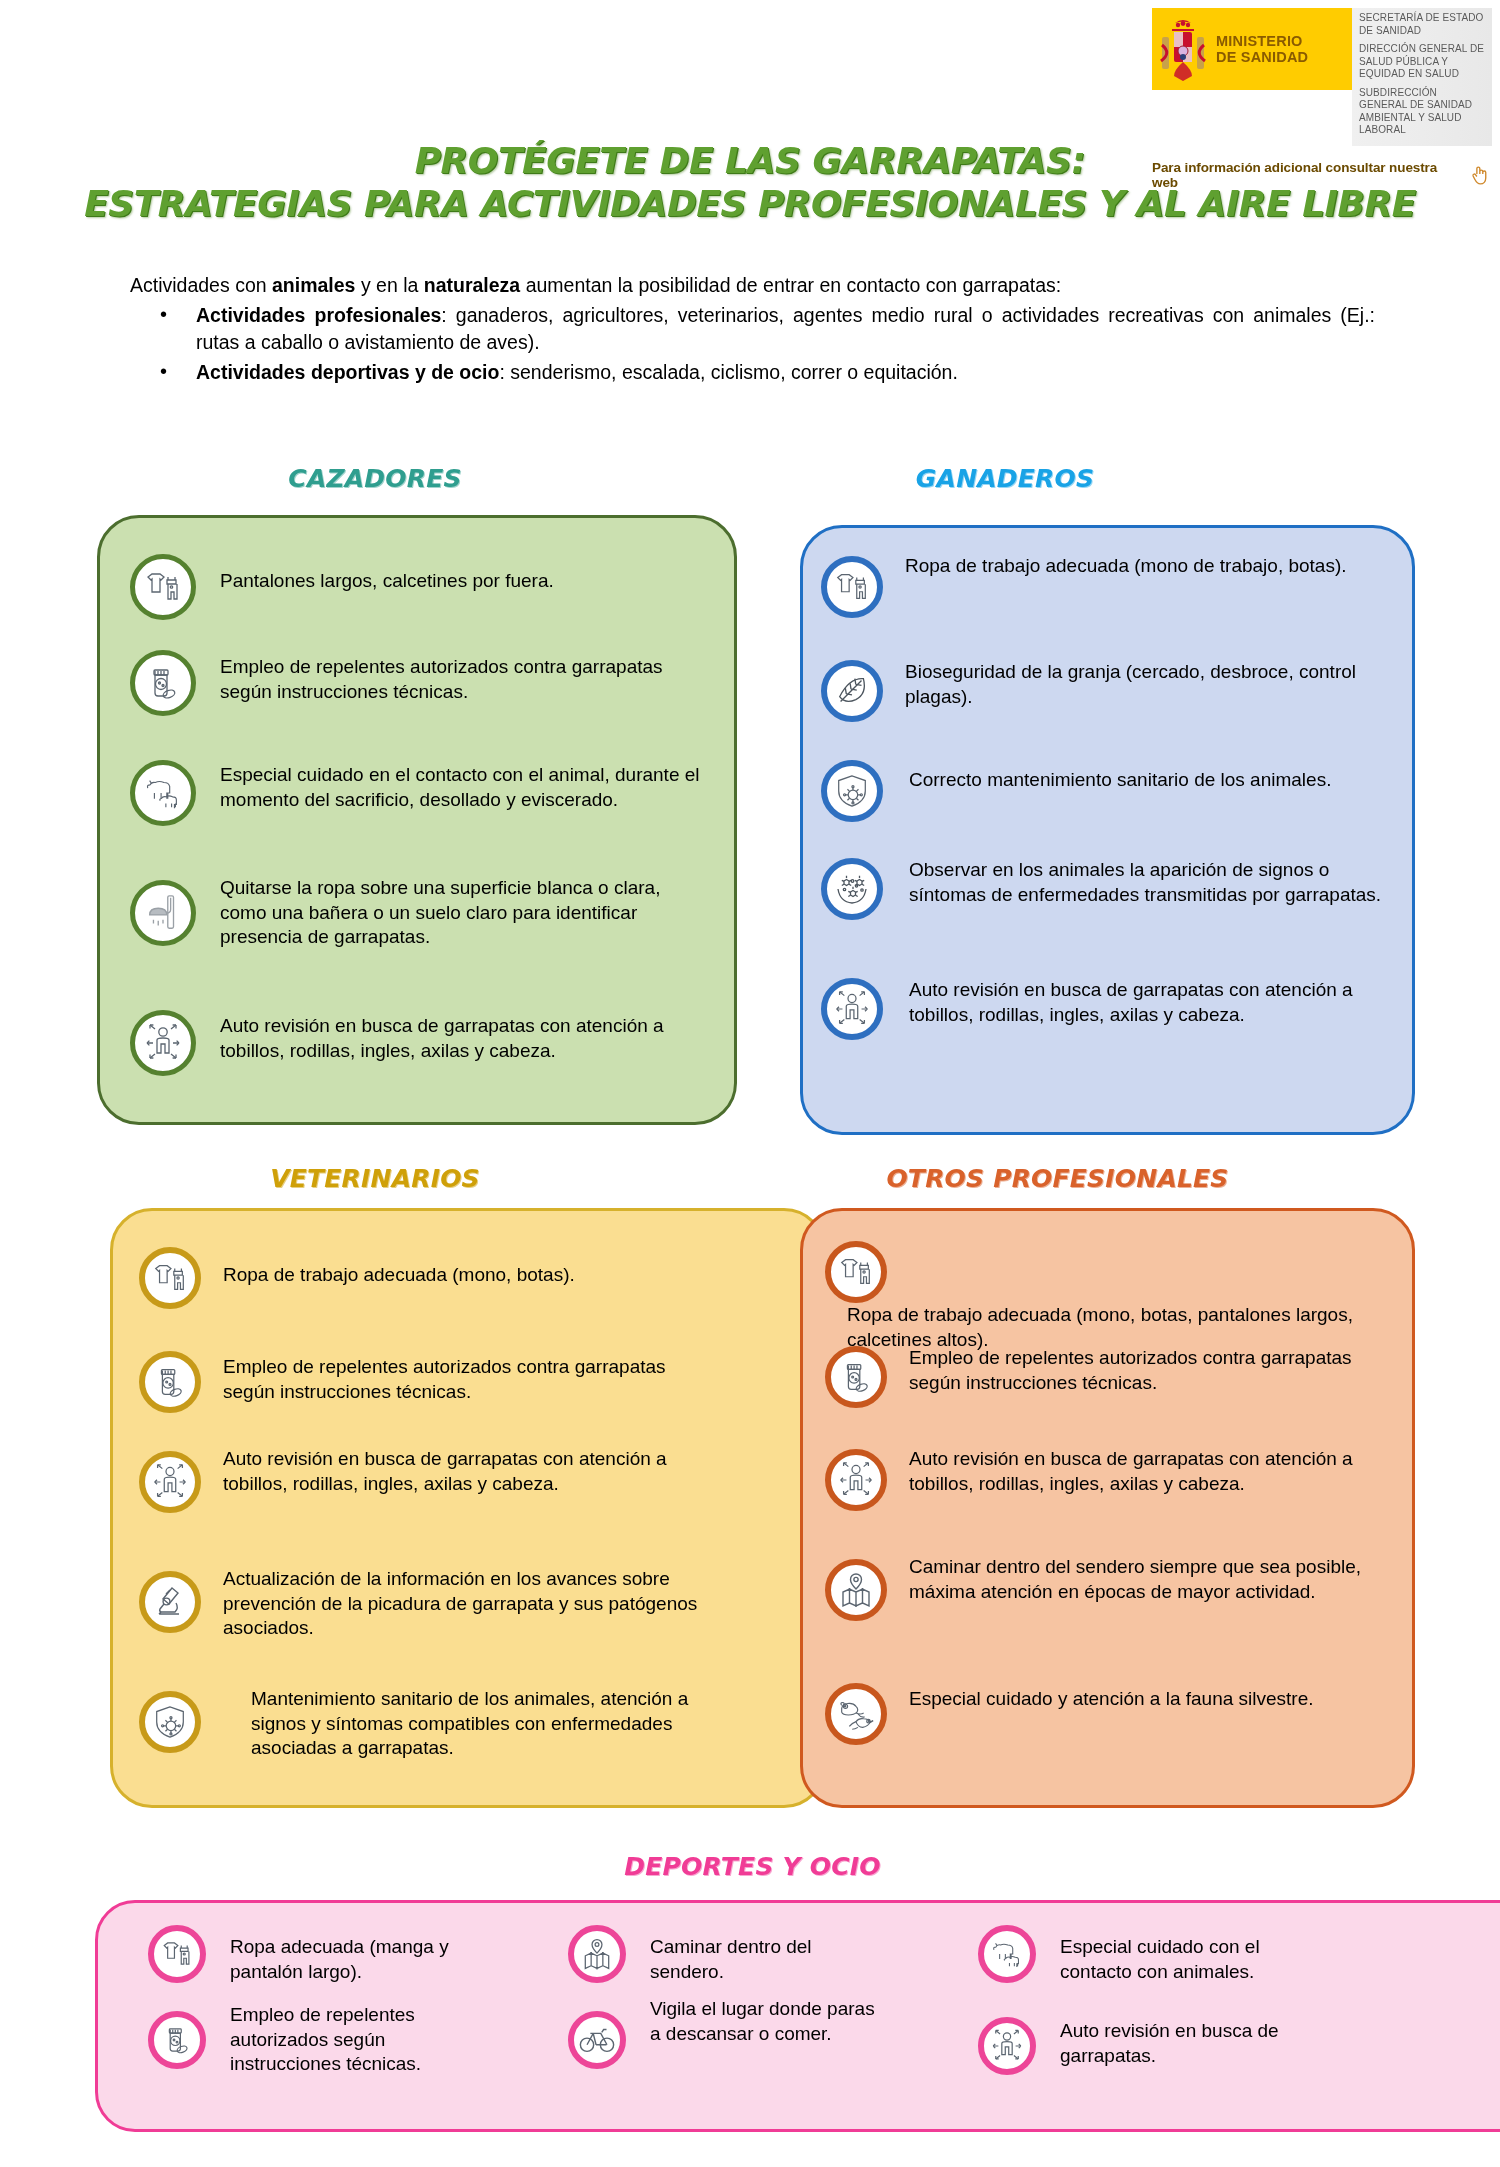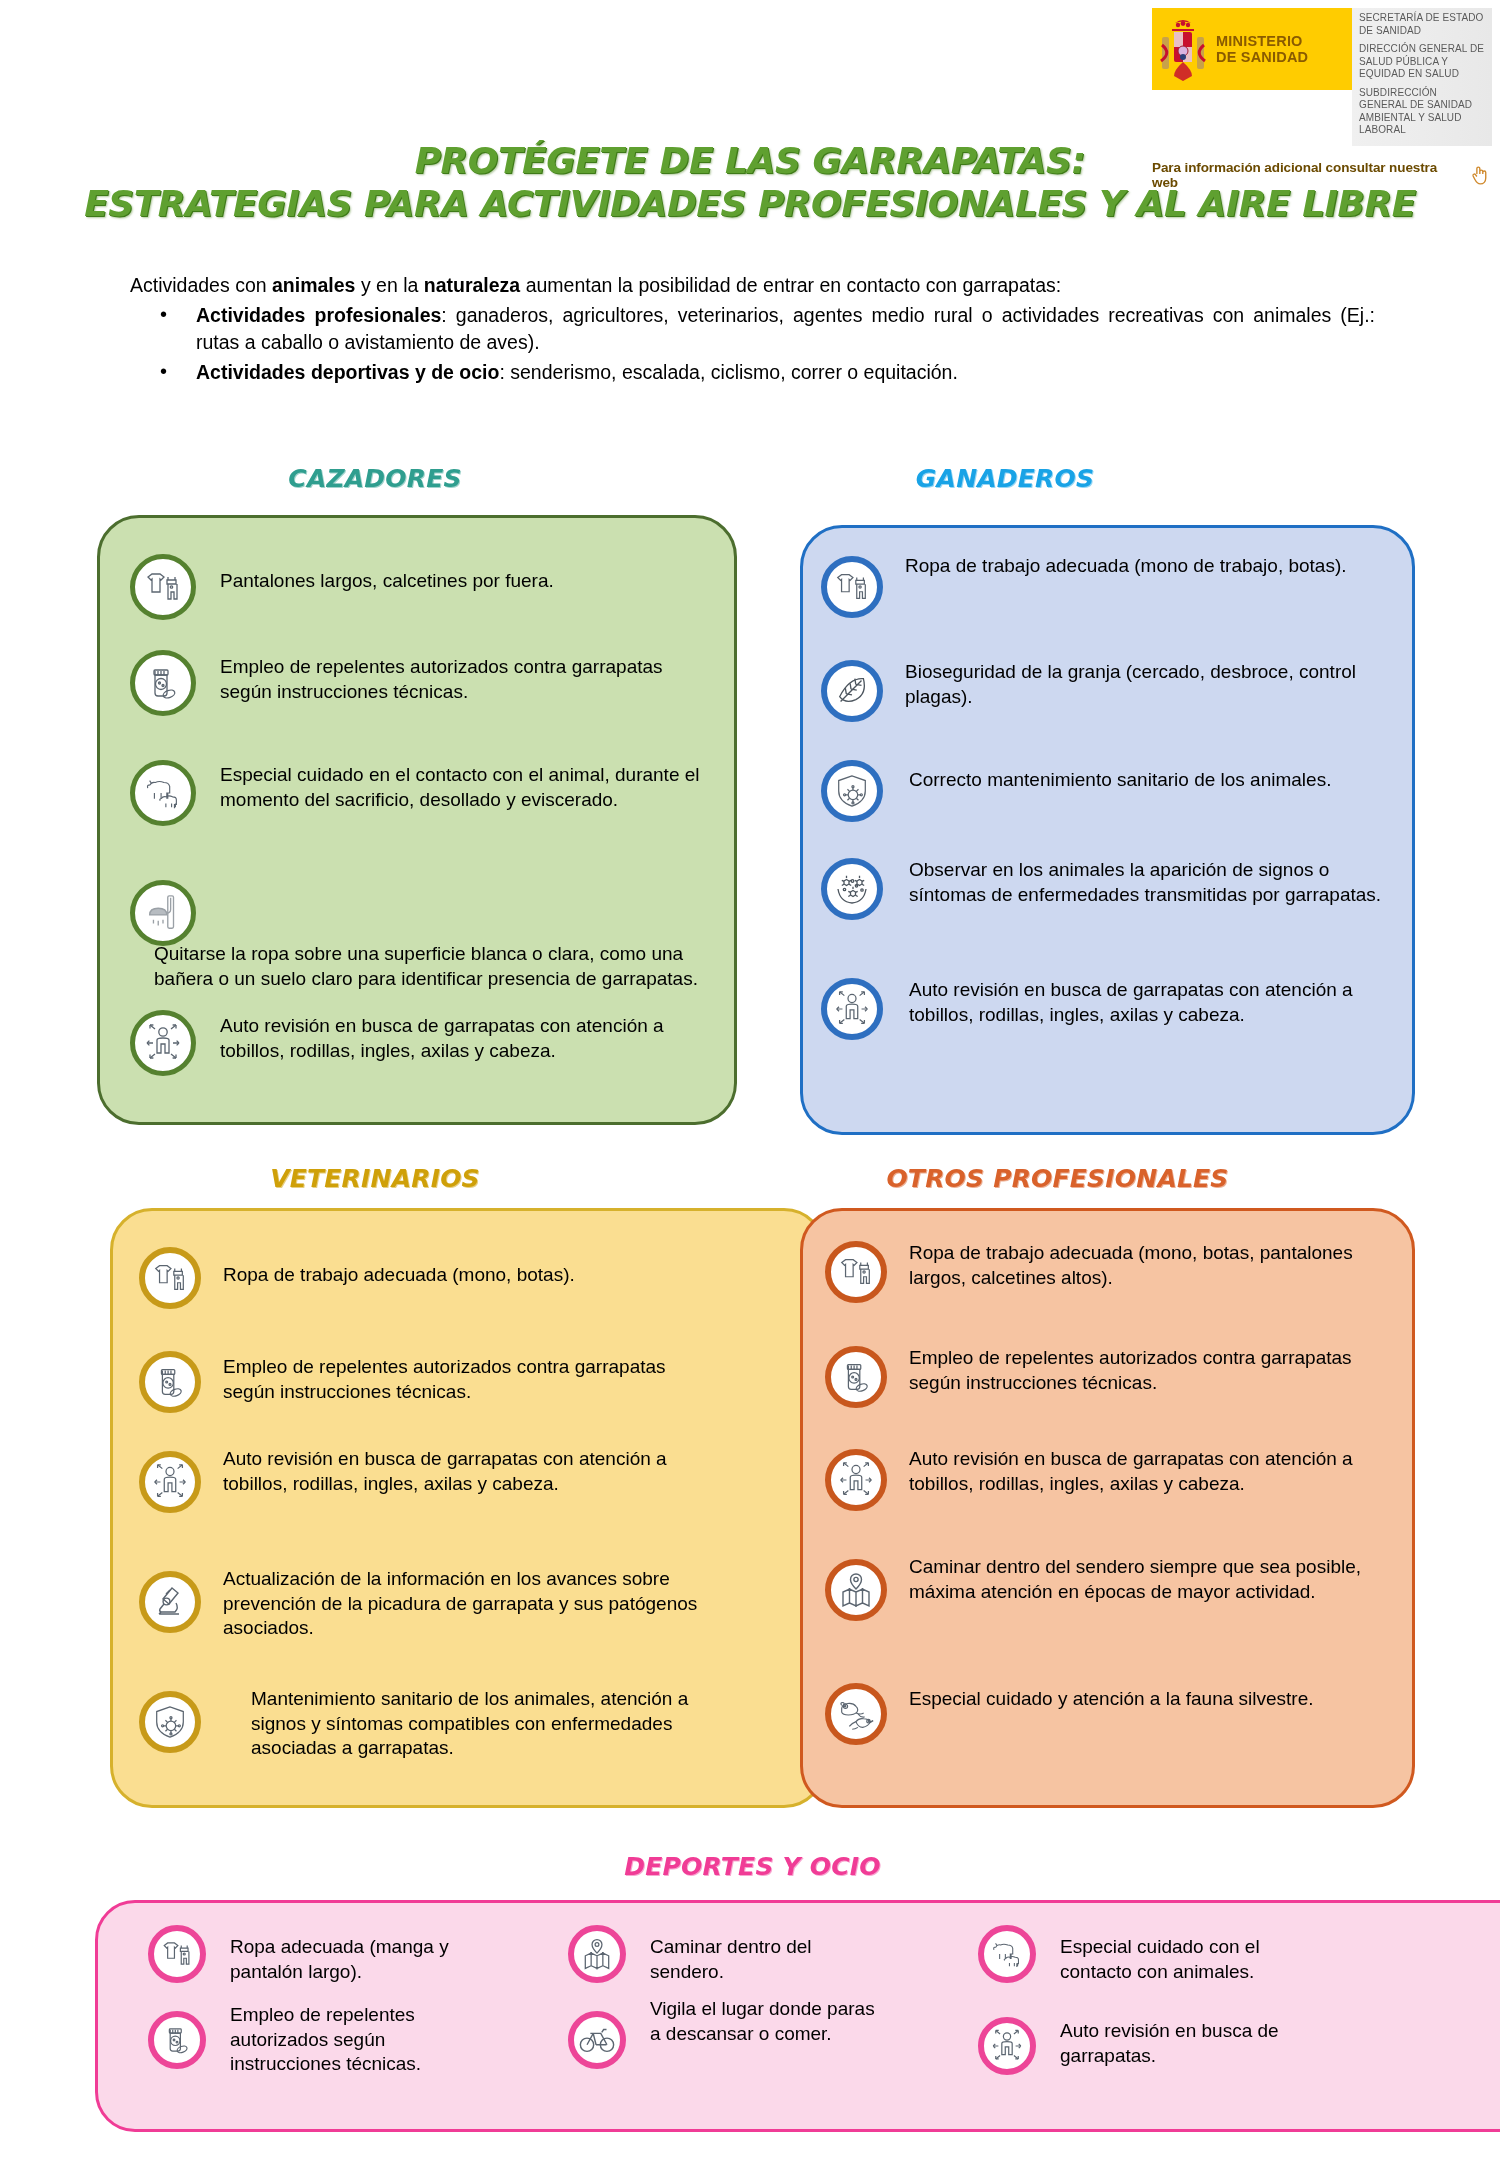--- a/index.html
+++ b/index.html
@@ -223,21 +223,21 @@
       <svg width="42" height="42" viewBox="0 0 44 44" fill="none" stroke="#5b6570" stroke-width="1.2">
         <path d="M8 14 q2-4 6-3 q4-2 9 0 q5 0 6 4 v7 h-3 v6 M13 22 v6 M20 22 v6 M27 22 v6"></path>
         <path d="M8 14 q-3 -1 -2 3 M10 12 l-2-3"></path>
         <path d="M20 28 q2-3 5-2 q3-2 7 0 q4 0 4 3 v5 h-2 v4 M25 33 v4 M31 33 v4 M35 33 v4"></path>
         <path d="M20 28 q-2 0 -1 2"></path>
       </svg>
     </div>
     <div class="row-text" style="margin-left:24px;margin-top:3px;">Especial cuidado en el contacto con el animal, durante el momento del sacrificio, desollado y eviscerado.</div>
   </div>
 
-  <div class="row" style="top:362px;left:30px;width:580px;flex-direction:column;">
+  <div class="row" style="top:362px;left:30px;width:580px;">
     <div class="badge b-green s66">
       <svg width="42" height="42" viewBox="0 0 44 44" fill="none" stroke="#9aa0a6" stroke-width="1.4">
         <path d="M30 6 v12 q0 4 -4 4"></path>
         <path d="M8 24 q0-7 9-7 q9 0 9 7z" fill="#b7bcc1" stroke="none"></path>
         <path d="M8 24 q0-7 9-7 q9 0 9 7z"></path>
         <path d="M12 29 v4 M17 30 v5 M22 29 v4"></path>
         <rect x="27" y="4" width="6" height="34" rx="1.5"></rect>
       </svg>
     </div>
     <div class="row-text" style="margin-left:24px;margin-top:-4px;">Quitarse la ropa sobre una superficie blanca o clara, como una bañera o un suelo claro para identificar presencia de garrapatas.</div>
@@ -390,21 +390,21 @@
           <circle cx="29.8" cy="24" r="1.1"></circle>
         <circle cx="21" cy="32.5" r="1.1"></circle>
           <circle cx="12.2" cy="24" r="1.1"></circle>
       </svg>
     </div>
     <div class="row-text" style="margin-left:22px;margin-top:-4px;">Mantenimiento sanitario de los animales, atención a signos y síntomas  compatibles con enfermedades asociadas a garrapatas.</div>
   </div>
 </div>
 
 <div class="card card-otr">
-  <div class="row" style="top:30px;left:22px;width:580px;">
+  <div class="row" style="top:30px;left:22px;width:580px;flex-direction:column;">
     <div class="badge b-orange s62">
       <svg width="38" height="38" viewBox="0 0 40 40" fill="none" stroke="#5b6570" stroke-width="1.3">
         <path d="M5 10 l4-3 h8 l4 3 -3 3 -1-1 v13 h-8 V12 l-1 1z"></path>
         <path d="M24 13 h9 v4 h-9z M25 17 v15 h3 v-7 h3 v7 h3 V17"></path>
         <path d="M25 10 v3 M32 10 v3"></path>
           <circle cx="28.5" cy="20" r="1.2"></circle>
       </svg>
     </div>
     <div class="row-text" style="margin-left:22px;margin-top:0px;">Ropa de trabajo adecuada (mono, botas, pantalones largos, calcetines altos).</div>
   </div>

